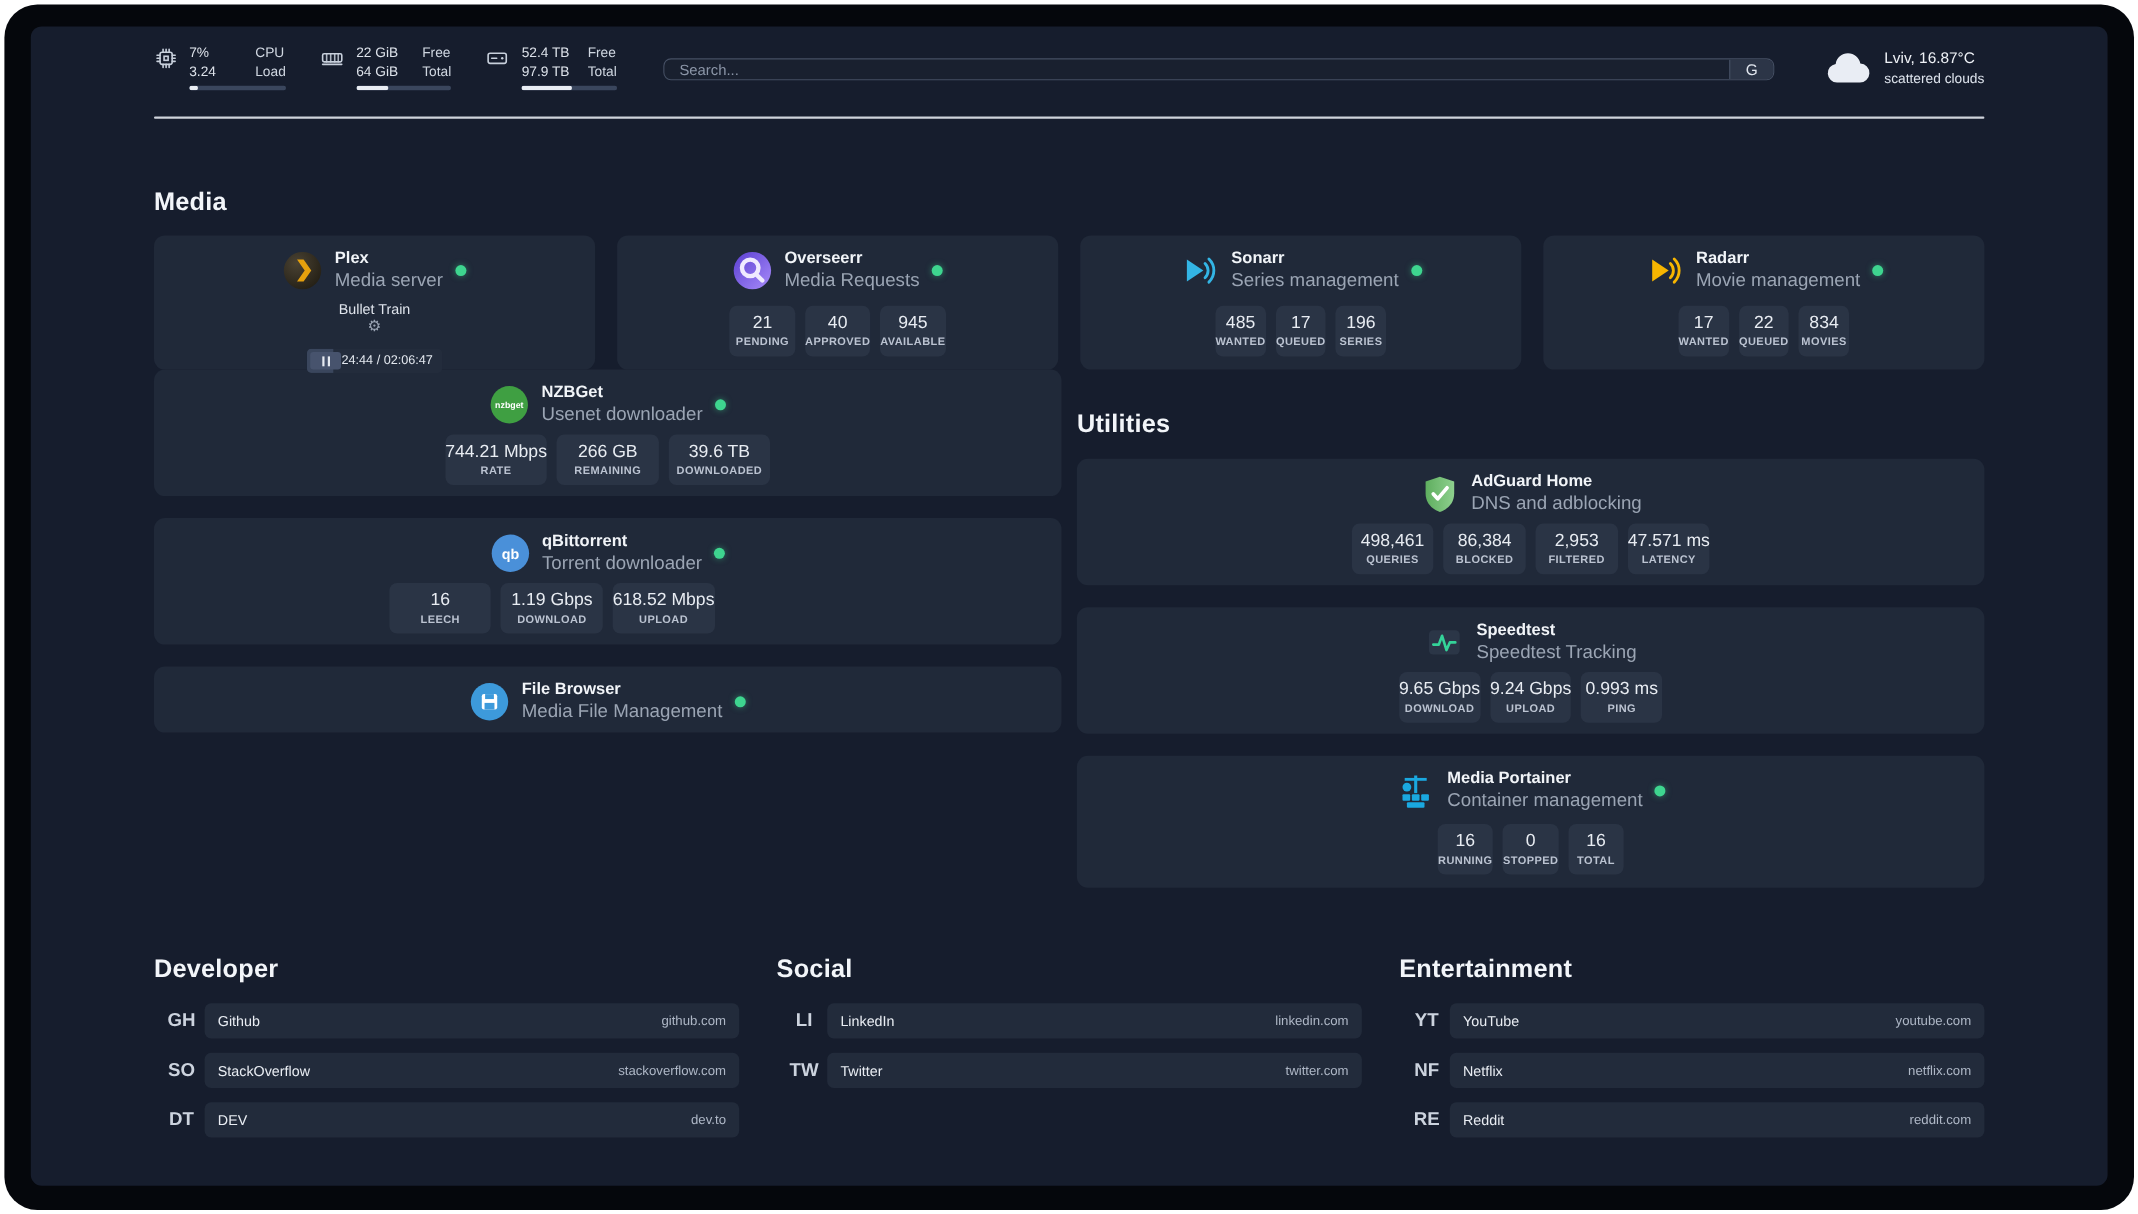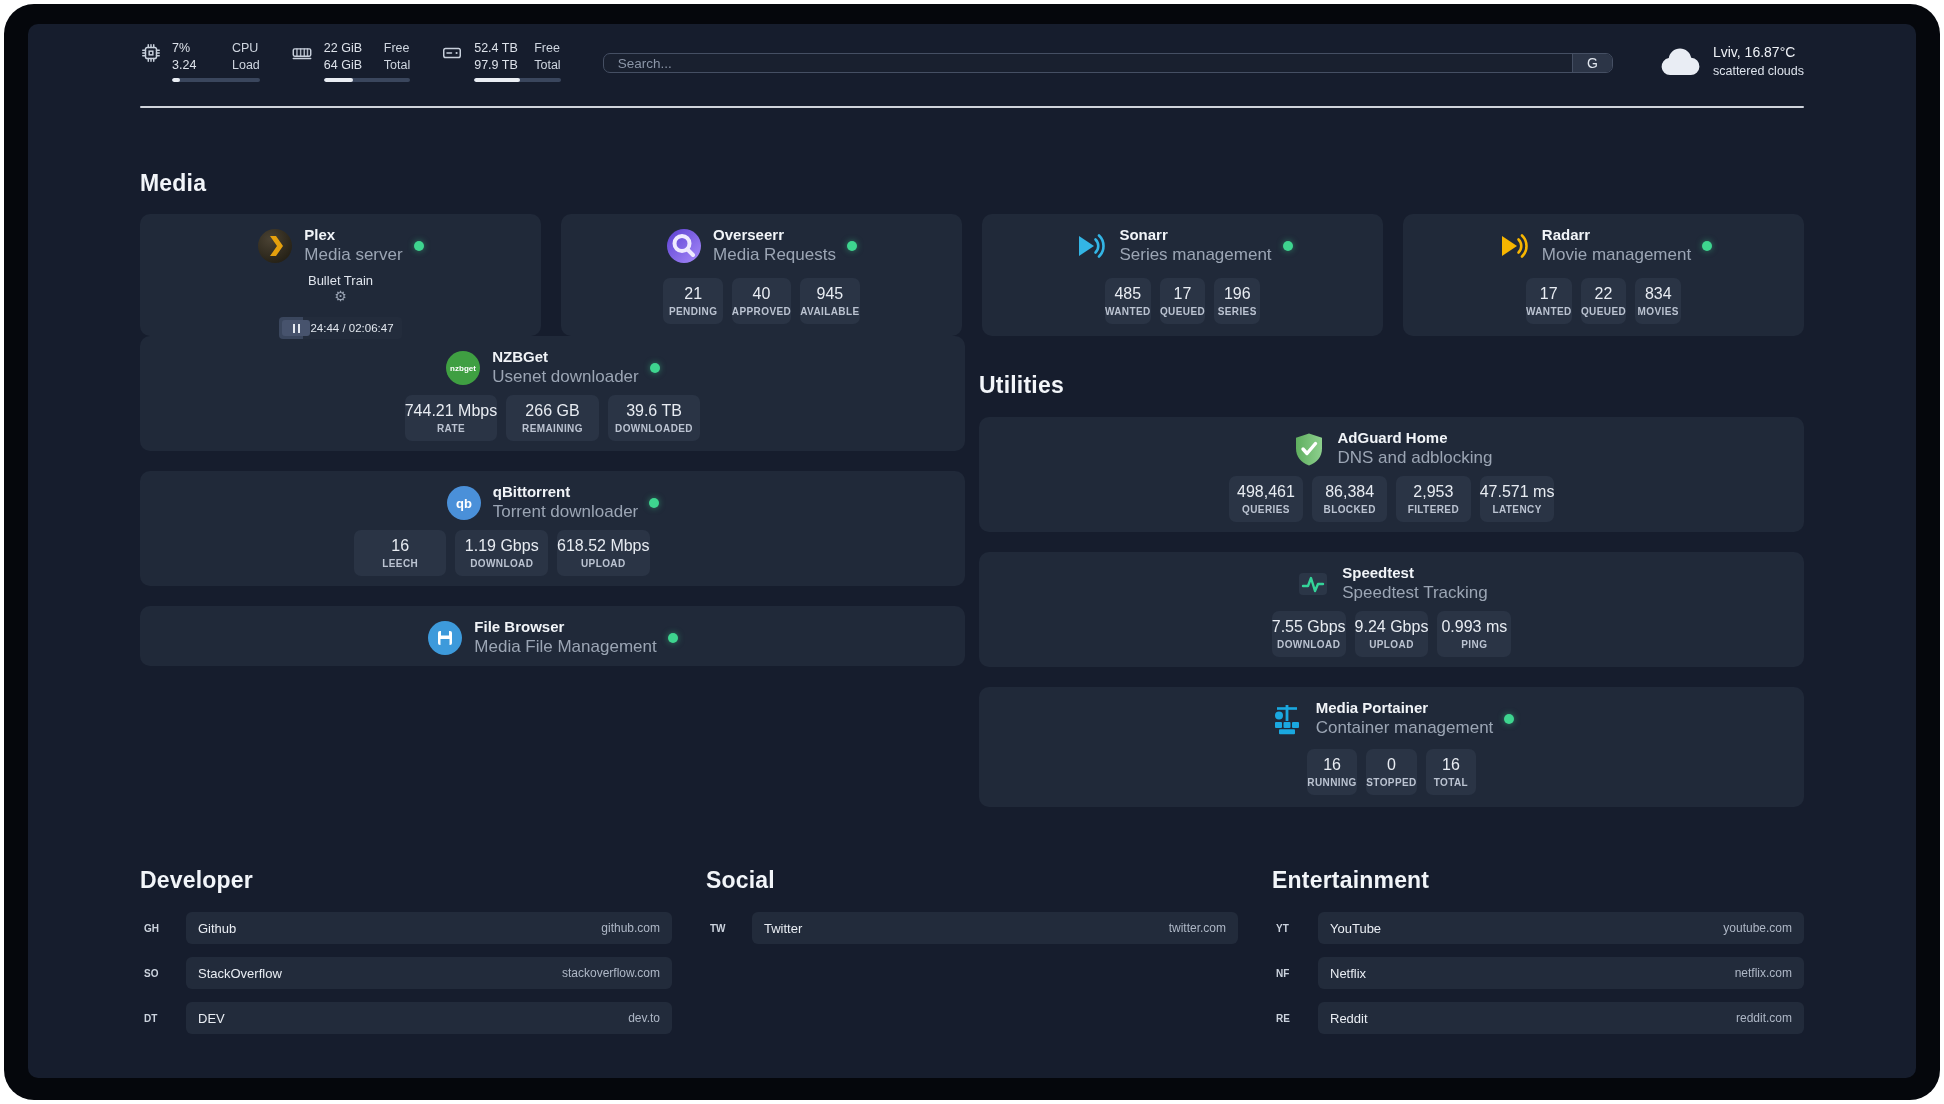--- a/index.html
+++ b/index.html
@@ -75,21 +75,21 @@
 
   
   .two-col { display:grid; grid-template-columns:1fr 1fr; gap:14px; align-items:start; }
   .col h2 { margin:36px 0 18px; }
   .col .card { margin-bottom:20px; }
 
   
   .bookmarks { display:grid; grid-template-columns:1fr 1fr 1fr; gap:34px; margin-top:40px; }
   .bm-col h2 { margin:0 0 18px; }
   .bm-row { display:flex; align-items:center; height:32px; margin-bottom:13px; }
-  .bm-abbr { width:46px; flex:0 0 46px; font-size:10px; font-weight:600; color:#ccd3de; padding-left:4px; }
+  .bm-abbr { width:46px; flex:0 0 46px; font-size:17px; font-weight:600; color:#ccd3de; padding-left:4px;text-align:center; }
   .bm-pill { flex:1; display:flex; align-items:center; height:32px; background:#222b3b;
              border-radius:6px; padding:0 12px; cursor:pointer; }
   .bm-name { font-size:13px; color:#e9edf3; }
   .bm-url { margin-left:auto; font-size:12px; color:#aeb7c6; }
 
   svg text { font-family:"Liberation Sans",sans-serif; }
 </style>
 </head>
 <body>
 
@@ -467,21 +467,21 @@
               <path d="M8 20 h5 l3-8 4 13 3-7 h5" stroke="#34d399" stroke-width="2.4" fill="none" stroke-linejoin="round" stroke-linecap="round"></path>
             </svg>
           </span>
           <div class="app-meta">
             <div class="app-name">Speedtest</div>
             <div class="app-sub">Speedtest Tracking</div>
           </div>
         </div>
         <div class="stats cols-3">
           <div class="stat">
-            <div class="stat-value">7.55 Gbps</div>
+            <div class="stat-value">9.65 Gbps</div>
             <div class="stat-label">DOWNLOAD</div>
           </div>
           <div class="stat">
             <div class="stat-value">9.24 Gbps</div>
             <div class="stat-label">UPLOAD</div>
           </div>
           <div class="stat">
             <div class="stat-value">0.993 ms</div>
             <div class="stat-label">PING</div>
           </div>
@@ -549,20 +549,27 @@
         <div class="bm-pill">
           <span class="bm-name">DEV</span>
           <span class="bm-url">dev.to</span>
         </div>
       </div>
     </section>
 
     <section class="bm-col">
       <h2 class="sec">Social</h2>
       <div class="bm-row">
+        <span class="bm-abbr">LI</span>
+        <div class="bm-pill">
+          <span class="bm-name">LinkedIn</span>
+          <span class="bm-url">linkedin.com</span>
+        </div>
+      </div>
+      <div class="bm-row">
         <span class="bm-abbr">TW</span>
         <div class="bm-pill">
           <span class="bm-name">Twitter</span>
           <span class="bm-url">twitter.com</span>
         </div>
       </div>
     </section>
 
     <section class="bm-col">
       <h2 class="sec">Entertainment</h2>

